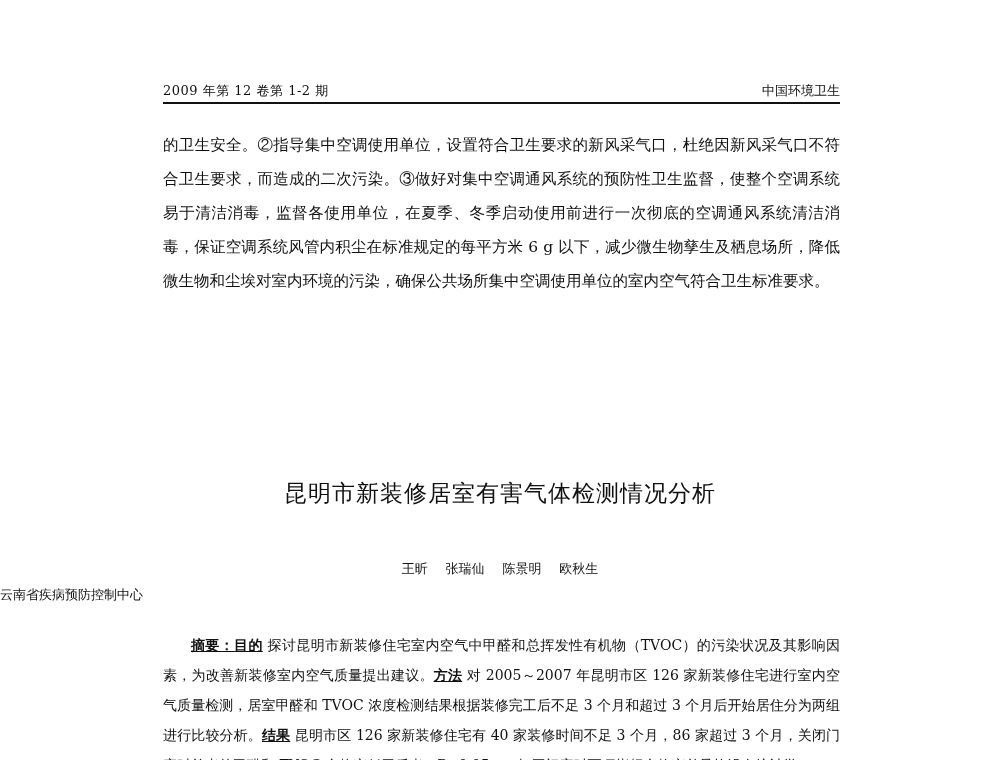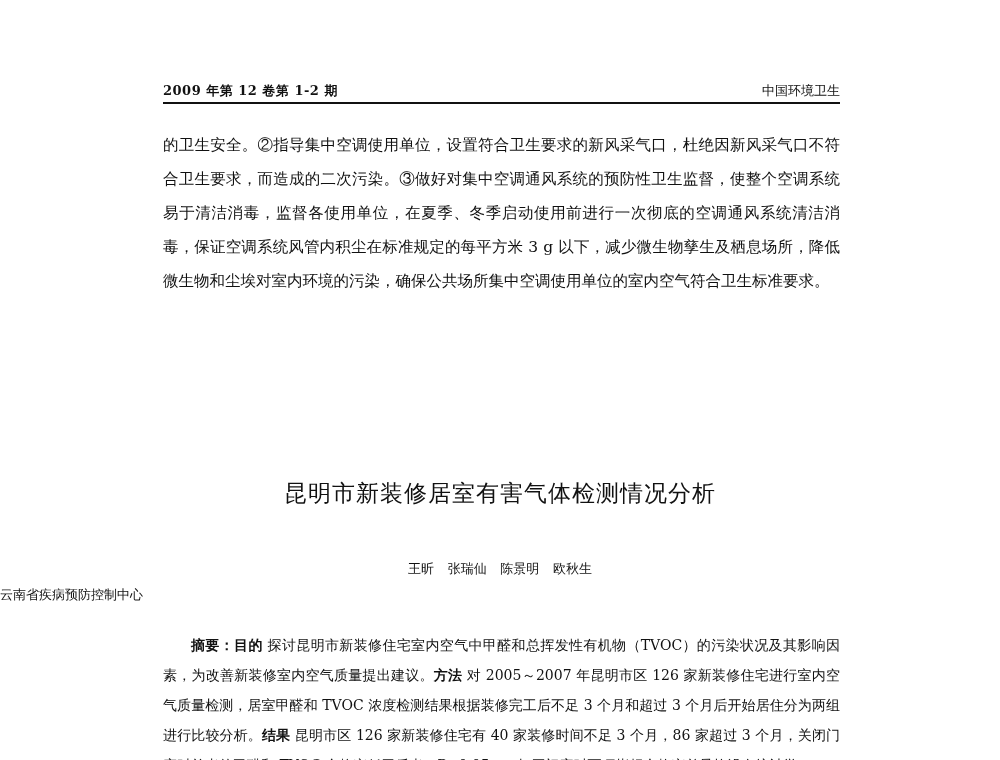--- a/index.html
+++ b/index.html
@@ -1,38 +1,38 @@
 <!DOCTYPE html>
 <html><head>
   <meta charset="utf-8">
   <style>
     html, body { margin: 0; padding: 0; background: #ffffff; }
     body { width: 1000px; height: 760px; position: relative; overflow: hidden; color: #111; font-family: "DejaVu Serif", serif; }
     .header { position: absolute; left: 163px; top: 80px; width: 677px; height: 22px; border-bottom: 2px solid #111; }
-    .header .left { position: absolute; left: 0; top: 2px; font-size: 13px; font-weight: bold; letter-spacing: 0.5px; }
+    .header .left { position: absolute; left: 0; top: 2px; font-size: 13px; font-weight: normal; letter-spacing: 0.5px; }
     .header .right { position: absolute; right: 0; top: 2px; font-size: 13px; font-weight: normal; }
     .body-text { position: absolute; left: 163px; top: 128px; width: 677px; font-size: 15.5px; line-height: 34px; text-align: justify; }
     .body-text p { margin: 0; }
     .title { position: absolute; left: 0; width: 1000px; top: 478px; text-align: center; font-family: Liberation Mono, monospace; font-size: 23px; letter-spacing: 1px; }
-    .authors { position: absolute; left: 0; width: 1000px; top: 560px; text-align: center; font-family: Liberation Sans, sans-serif; font-size: 13px; word-spacing: 10px; }
+    .authors { position: absolute; left: 0; width: 1000px; top: 560px; text-align: center; font-family: Liberation Mono, monospace; font-size: 13px; word-spacing: 10px; }
     .affil { position: absolute; left: 0; width: 1000px; top: 586px; font-family: "DejaVu Sans", sans-serif; font-size: 13px; }
     .abstract { position: absolute; left: 163px; top: 630px; width: 677px; font-size: 14px; line-height: 30px; text-align: justify; }
     .abstract p { margin: 0; text-indent: 2em; }
-    .b { font-weight: bold; }
+    .b { font-weight: bold; text-decoration: underline; }
   </style>
 </head>
 <body>
 
 <div class="header">
   <span class="left">2009 年第 12 卷第 1-2 期</span>
   <span class="right">中国环境卫生</span>
 </div>
 
 <div class="body-text">
-  <p>的卫生安全。②指导集中空调使用单位，设置符合卫生要求的新风采气口，杜绝因新风采气口不符合卫生要求，而造成的二次污染。③做好对集中空调通风系统的预防性卫生监督，使整个空调系统易于清洁消毒，监督各使用单位，在夏季、冬季启动使用前进行一次彻底的空调通风系统清洁消毒，保证空调系统风管内积尘在标准规定的每平方米 3 g 以下，减少微生物孳生及栖息场所，降低微生物和尘埃对室内环境的污染，确保公共场所集中空调使用单位的室内空气符合卫生标准要求。</p>
+  <p>的卫生安全。②指导集中空调使用单位，设置符合卫生要求的新风采气口，杜绝因新风采气口不符合卫生要求，而造成的二次污染。③做好对集中空调通风系统的预防性卫生监督，使整个空调系统易于清洁消毒，监督各使用单位，在夏季、冬季启动使用前进行一次彻底的空调通风系统清洁消毒，保证空调系统风管内积尘在标准规定的每平方米 6 g 以下，减少微生物孳生及栖息场所，降低微生物和尘埃对室内环境的污染，确保公共场所集中空调使用单位的室内空气符合卫生标准要求。</p>
 </div>
 
 <div class="title">昆明市新装修居室有害气体检测情况分析</div>
 <div class="authors">王昕 张瑞仙 陈景明 欧秋生</div>
 <div class="affil">云南省疾病预防控制中心</div>
 
 <div class="abstract">
   <p><span class="b">摘要：</span><span class="b">目的</span><span> 探讨昆明市新装修住宅室内空气中甲醛和总挥发性有机物（TVOC）的污染状况及其影响因素，为改善新装修室内空气质量提出建议。</span><span class="b">方法</span><span> 对 2005～2007 年昆明市区 126 家新装修住宅进行室内空气质量检测，居室甲醛和 TVOC 浓度检测结果根据装修完工后不足 3 个月和超过 3 个月后开始居住分为两组进行比较分析。</span><span class="b">结果</span><span> 昆明市区 126 家新装修住宅有 40 家装修时间不足 3 个月，86 家超过 3 个月，关闭门窗时前者的甲醛和 TVOC 合格率低于后者（P&lt;0.05），打开门窗时两项指标合格率差异均没有统计学</span></p>
 </div>
 

